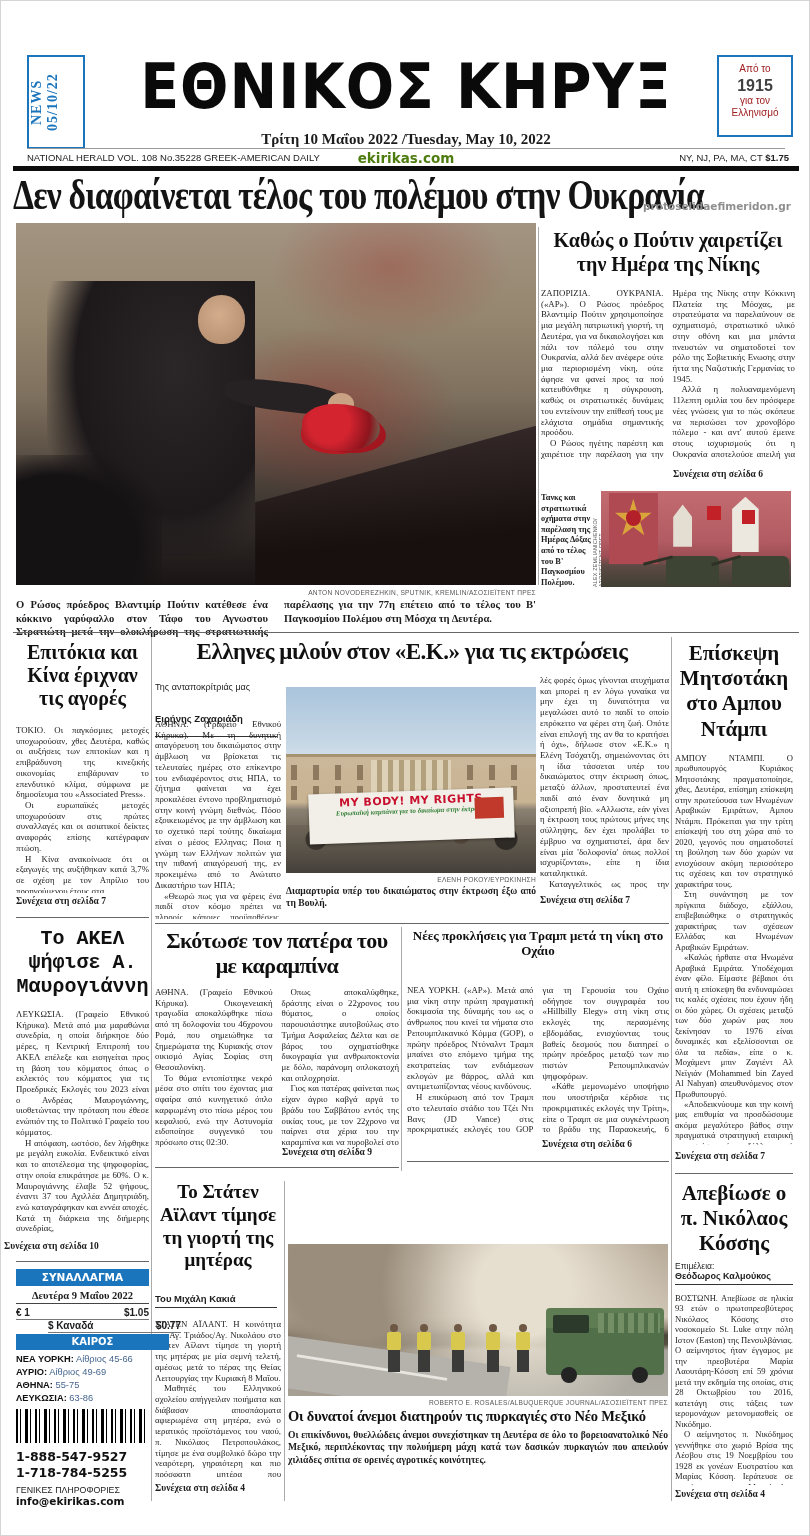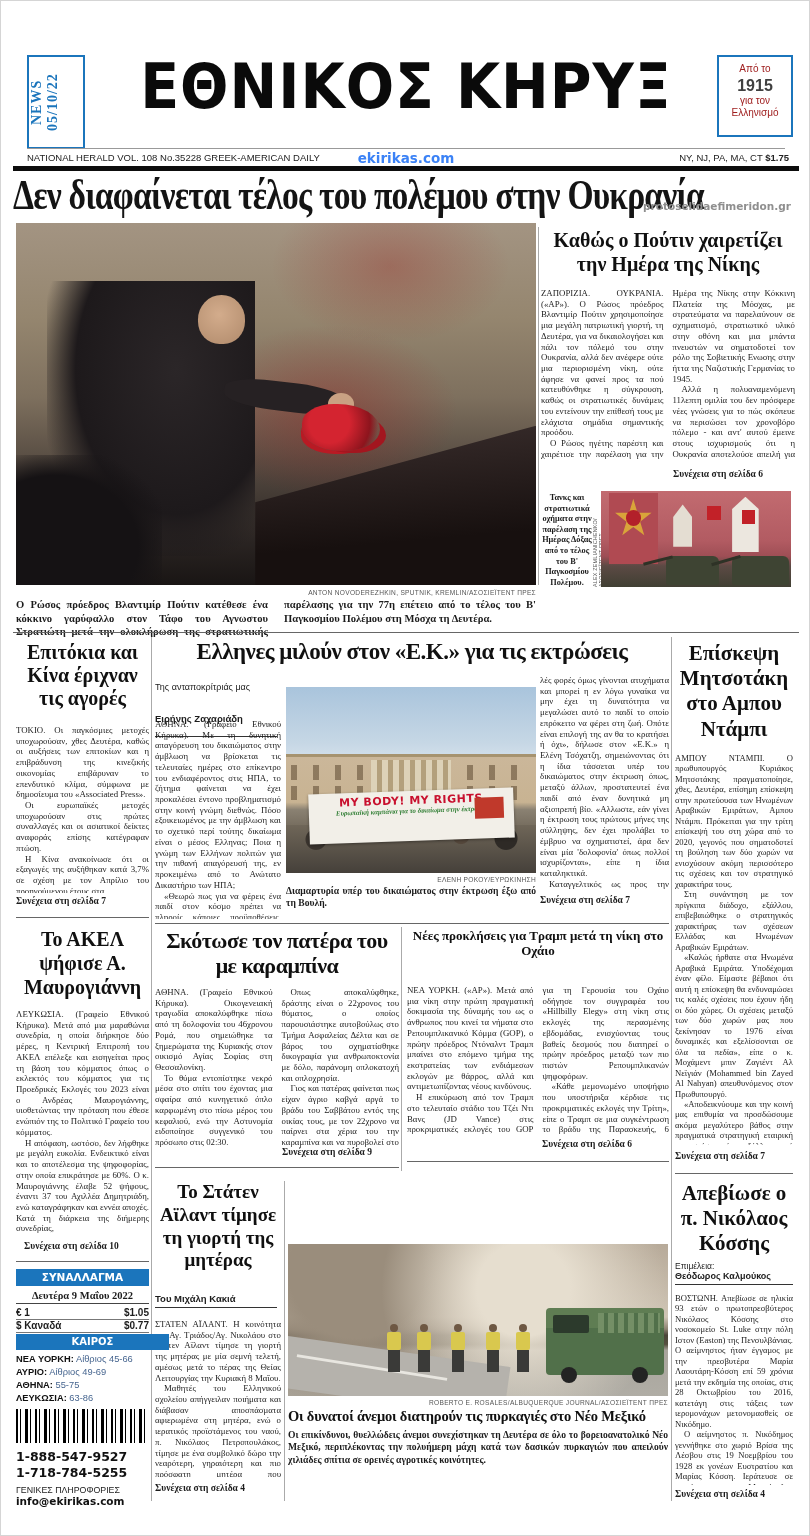--- a/index.html
+++ b/index.html
@@ -29,21 +29,21 @@
   #masthead-title { left:100px; top:54px; width:610px; text-align:center;
     font-family:"DejaVu Sans", sans-serif; font-weight:800; font-size:57px; line-height:1.05;
     letter-spacing:1px; color:#0a0a0a; transform:scaleY(1.08); transform-origin:top center; }
   #masthead-date { left:0; top:130px; width:810px; text-align:center; font-weight:bold; font-size:15px; }
   #since-box { left:716px; top:54px; width:76px; height:82px; border:2px solid #1b75bc; text-align:center; padding-top:6px;
     font-family:"Liberation Sans", sans-serif; }
   #since-box .sm { font-size:10px; color:#a02020; line-height:1.25; }
   #since-box .yr { font-size:16px; font-weight:bold; color:#404040; line-height:1.2; }
   #mast-hairline { left:26px; top:147px; width:758px; background:#999; height:1px; }
   #info-left  { left:26px; top:151px; width:330px; font-family:"Liberation Sans", sans-serif; font-size:9.5px; color:#222; }
-  #info-site  { left:0; top:149px; width:810px; text-align:center; font-family:"DejaVu Sans", sans-serif; font-weight:bold; font-size:13.5px; color:#3b82f6; }
+  #info-site  { left:0; top:149px; width:810px; text-align:center; font-family:"DejaVu Sans", sans-serif; font-weight:bold; font-size:13.5px; color:#4d7c0f; }
   #info-right { right:20px; top:151px; font-family:"Liberation Sans", sans-serif; font-size:9.5px; color:#222; text-align:right; }
   #info-right b { font-weight:bold; }
   #black-bar { left:12px; top:165px; width:786px; height:5px; background:#0d0d0d; }
 
   
   #main-headline { left:12px; top:172px; width:125%; text-align:left;
     font-family:"Liberation Serif", serif; font-weight:bold; font-size:43px; line-height:1.0;
     letter-spacing:-1px; color:#141414; transform:scaleX(0.78); transform-origin:0 50%; white-space:nowrap; }
   #watermark { right:18px; top:199px; font-family:"DejaVu Sans", sans-serif; font-weight:bold; font-size:10.5px; color:#8f8f8f; }
 
@@ -67,21 +67,21 @@
   .pp-pedestal { position:absolute; left:46%; top:56%; width:54%; height:44%;
     background:linear-gradient(175deg,#3a2e2d,#17100f 70%);
     clip-path:polygon(0 48%, 100% 0, 100% 100%, 0 100%); }
   .pp-coat { position:absolute; left:-6%; top:64%; width:34%; height:42%;
     background:radial-gradient(ellipse at 40% 60%, #151214 0 55%, rgba(15,12,14,0) 78%); }
 
   #v-rule-photo { left:537px; top:226px; height:358px; }
   #victory-title { left:540px; top:228px; width:254px; font-size:20px; line-height:1.18; }
   #victory-body { left:540px; top:287px; width:254px; height:178px; column-count:2; column-gap:9px; }
   #victory-cont { left:672px; top:468px; width:122px; }
-  #tank-caption { left:540px; top:492px; width:52px; font-weight:bold; font-size:8.3px; line-height:1.28; text-align:center; }
+  #tank-caption { left:540px; top:492px; width:52px; font-weight:bold; font-size:8.3px; line-height:1.28; text-align:left; }
   #tank-credit { left:591px; top:490px; height:96px; width:8px;
     writing-mode:vertical-rl; transform:rotate(180deg);
     font-family:"Liberation Sans", sans-serif; font-size:5.4px; color:#555; letter-spacing:.2px; text-transform:uppercase; }
   #tank-photo { left:600px; top:490px; width:190px; height:96px; overflow:hidden;
     background:linear-gradient(180deg,#c26b70 0%,#b25b62 52%,#9e4e55 68%,#5c4a44 78%,#403f33 100%); }
   .tk-tower { position:absolute; right:17%; top:6%; width:14%; height:58%; background:#ece7df;
     clip-path:polygon(50% 0,100% 22%,100% 100%,0 100%,0 22%); }
   .tk-tower2 { position:absolute; left:38%; top:14%; width:10%; height:44%; background:#e4ddd2;
     clip-path:polygon(50% 0,100% 30%,100% 100%,0 100%,0 30%); }
   .tk-banner { position:absolute; left:4%; top:2%; width:26%; height:74%; background:#b04a52; }
@@ -142,23 +142,23 @@
   #ab-cont { left:539px; top:894px; }
   #div-mid1 { left:154px; top:922px; width:514px; }
 
   
   #mitso-title { left:674px; top:640px; width:118px; font-size:21px; line-height:1.2; }
   #mitso-body { left:674px; top:752px; width:118px; height:392px; font-size:8.6px; }
   #mitso-cont { left:674px; top:1150px; }
   #div-right1 { left:674px; top:1172px; width:118px; }
 
   
-  #akel-title { left:15px; top:926px; width:133px; font-size:20px; line-height:1.2; }
+  #akel-title { left:15px; top:926px; width:133px; font-size:20px; line-height:1.2;font-family:Liberation Mono, monospace; }
   #akel-body { left:15px; top:1008px; width:133px; height:224px; }
-  #akel-cont { left:23px; top:1240px; }
+  #akel-cont { left:3px; top:1240px; }
   #div-left2 { left:15px; top:1260px; width:133px; }
 
   
   #patricide-title { left:154px; top:928px; width:244px; font-size:22px; line-height:1.12; letter-spacing:-.5px; }
   #patricide-body { left:154px; top:986px; width:244px; height:166px; column-count:2; column-gap:9px; }
   #patricide-cont { left:281px; top:1146px; }
   #div-mid2 { left:154px; top:1166px; width:244px; }
   #vr-mid3 { left:400px; top:926px; height:244px; }
 
   
@@ -205,40 +205,41 @@
   #kossis-byline .nm { font-weight:bold; font-size:9px; }
   #kossis-body { left:674px; top:1292px; width:118px; height:192px; font-size:8.6px; }
   #kossis-cont { left:674px; top:1488px; }
 
   
   #fx-banner { left:15px; top:1268px; width:133px; height:17px; }
   #fx-date { left:15px; top:1289px; width:133px; text-align:center; font-weight:bold; font-size:10.5px;
     border-bottom:1px solid #444; padding-bottom:2px; }
   .fx-row { left:15px; width:133px; display:flex; justify-content:space-between;
     font-family:"Liberation Sans", sans-serif; font-weight:bold; font-size:10px; border-bottom:1px solid #777; line-height:13px; }
-  #fx-row1 { top:1305px; } #fx-row2 { top:1318px; }
+  #fx-row1 { top:1305px; } #fx-row2 { top:1318px;margin-left:32px; }
   #wx-banner { left:15px; top:1333px; width:153px; height:16px; line-height:16px; font-size:10px; }
   #wx-rows { left:15px; top:1352px; width:133px; font-family:"Liberation Sans", sans-serif; font-size:9.3px; line-height:13px; }
   #wx-rows .lb { font-weight:bold; color:#111; }
   #wx-rows .vl { color:#46658f; }
   #barcode { left:15px; top:1408px; width:133px; height:34px;
     background:repeating-linear-gradient(90deg,#000 0 2px,#fff 2px 4px,#000 4px 5px,#fff 5px 9px,#000 9px 12px,#fff 12px 14px,#000 14px 15px,#fff 15px 19px); }
   #phones { left:15px; top:1448px; width:140px; font-family:"DejaVu Sans", sans-serif; font-weight:bold; font-size:12.5px; line-height:16px; color:#111; }
   #info-label { left:15px; top:1484px; width:140px; font-family:"Liberation Sans", sans-serif; font-size:8.8px; color:#222; }
   #email { left:15px; top:1494px; width:140px; font-family:"DejaVu Sans", sans-serif; font-weight:bold; font-size:10.5px; color:#111; }
 </style>
 </head>
 <body>
 
 <div id="page">
 
   <div id="news-box" class="abs">
     <span>NEWS 05/10/22</span>
   </div>
   <div id="masthead-title" class="abs">ΕΘΝΙΚΟΣ ΚΗΡΥΞ</div>
+  <div id="masthead-date" class="abs">Τρίτη 10 Μαΐου 2022 /Tuesday, May 10, 2022</div>
   <div id="since-box" class="abs">
     <div class="sm">Από το</div>
     <div class="yr">1915</div>
     <div class="sm">για τον</div>
     <div class="sm">Ελληνισμό</div>
   </div>
   <div id="mast-hairline" class="abs"></div>
   <div id="info-left" class="abs">NATIONAL HERALD VOL. 108 No.35228  GREEK-AMERICAN DAILY</div>
   <div id="info-site" class="abs">ekirikas.com</div>
   <div id="info-right" class="abs">

